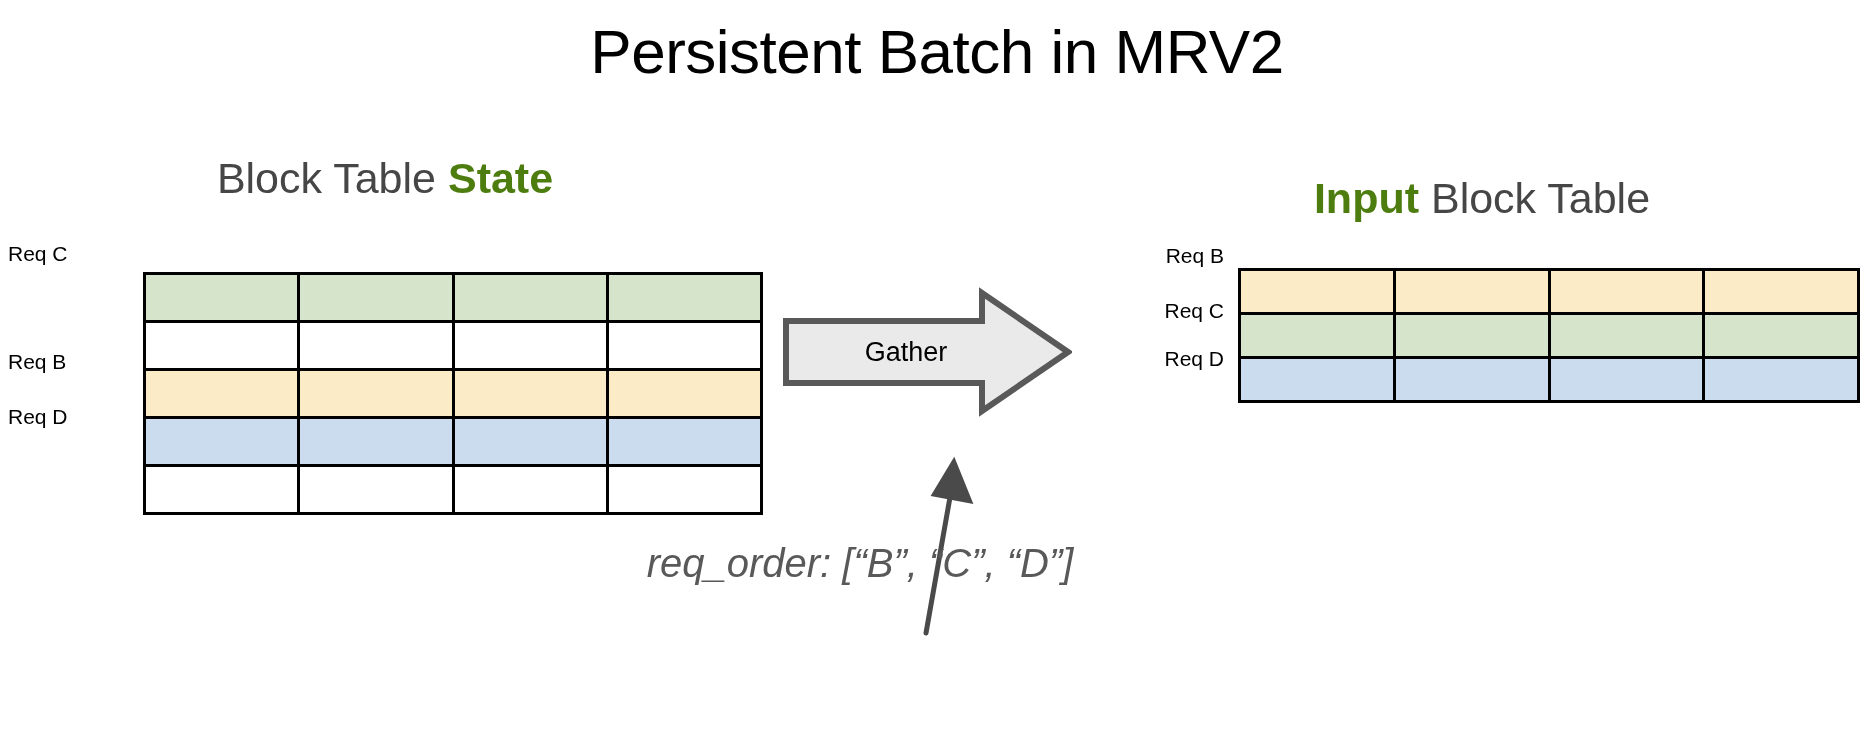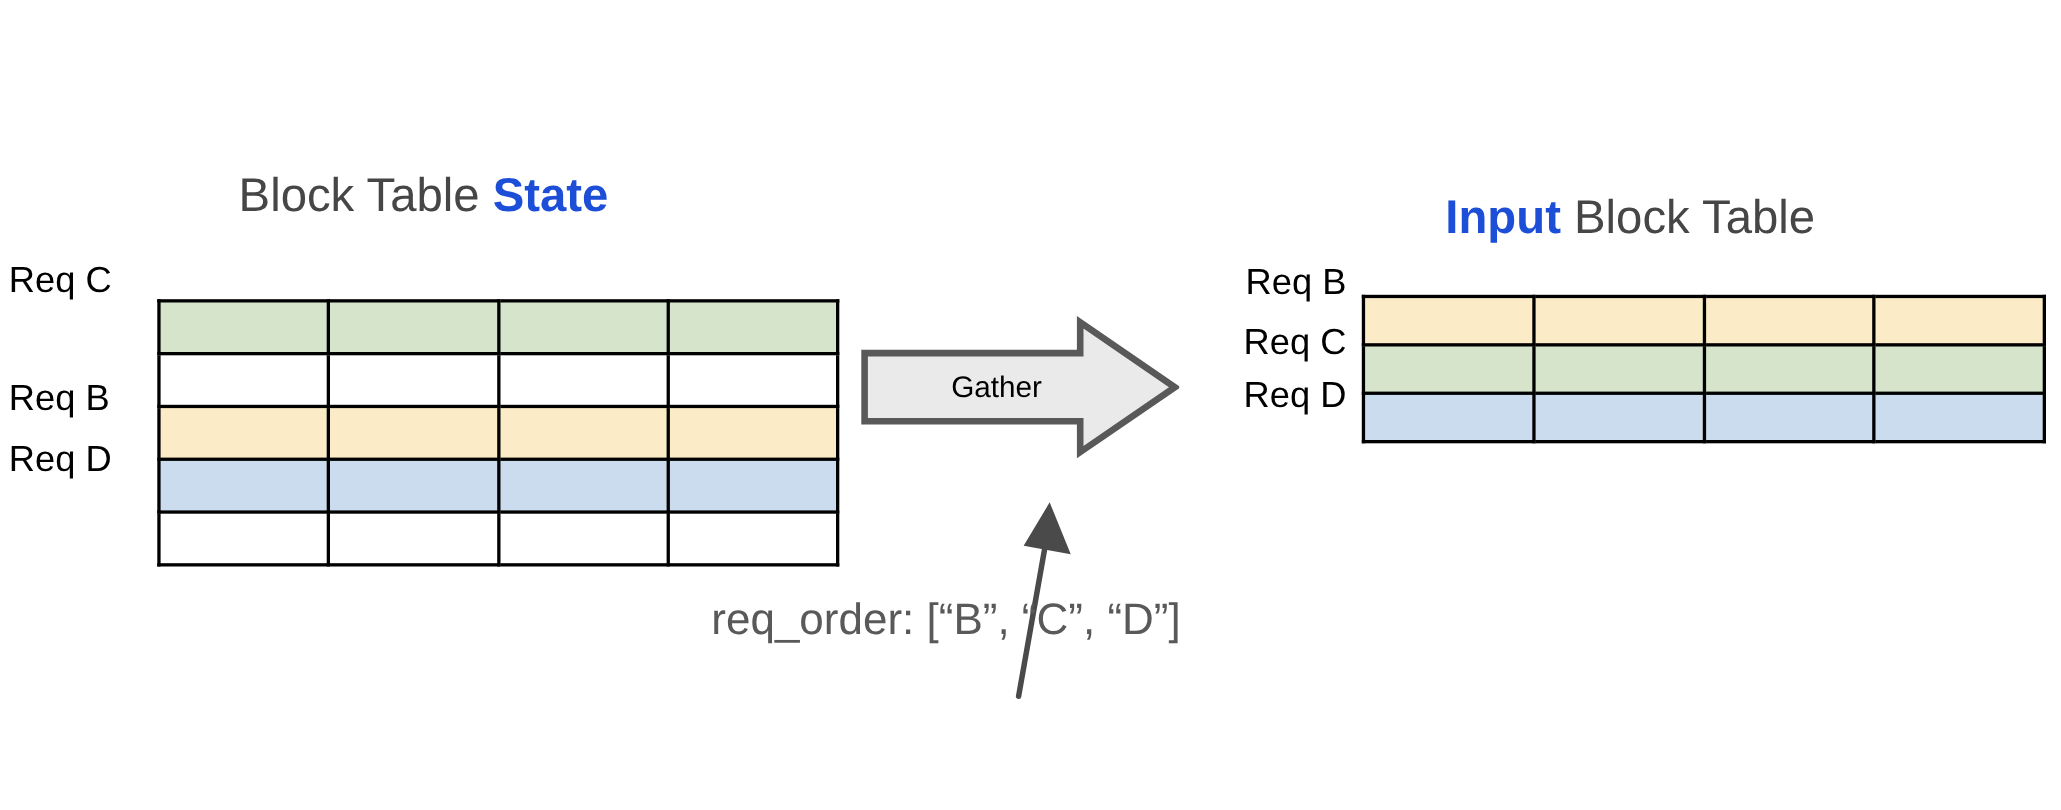--- a/index.html
+++ b/index.html
@@ -35,21 +35,21 @@
 
   
   .section-heading {
     position: absolute;
     font-size: 43px;
     line-height: 52px;
     color: #464646;
     white-space: nowrap;
   }
   .section-heading .accent {
-    color: #1d4ed8;
+    color: #4d7c0f;
     font-weight: bold;
     text-align: center;
   }
   #heading-left {
     left: 0;
     top: 152px;
     width: 770px;
     text-align: center;
   }
   #heading-right {
@@ -87,21 +87,21 @@
   #input-table td { height: 41px; }
 
   .cell-green { background: #D7E4CC; }
   .cell-yellow { background: #FBEBC6; }
   .cell-blue { background: #CBDCEE; }
   .cell-empty { background: #FFFFFF; }
 
   
   .row-label {
     position: absolute;
-    font-size: 33px;
+    font-size: 21px;
     line-height: 38px;
     color: #000000;
     white-space: nowrap;
   }
   .row-label.left-side {
     left: 8px;
     width: 120px;
     text-align: left;
   }
   .row-label.right-side {
@@ -146,27 +146,29 @@
   #req-order-caption {
     position: absolute;
     left: 520px;
     top: 538px;
     width: 680px;
     text-align: center;
     font-size: 40px;
     line-height: 50px;
     color: #595959;
     white-space: nowrap;
+    font-style: italic;
   }
 </style>
 </head>
 <body>
 
 <div id="canvas">
 
+  <div id="page-title">Persistent Batch in MRV2</div>
 
   <div id="heading-left" class="section-heading"><span>Block Table </span><span class="accent">State</span></div>
 
   <div id="heading-right" class="section-heading"><span class="accent">Input</span><span> Block Table</span></div>
 
   <div class="row-label left-side" style="top:235px;">Req C</div>
   <div class="row-label left-side" style="top:343px;">Req B</div>
   <div class="row-label left-side" style="top:398px;">Req D</div>
 
   <table id="state-table" class="grid-table">

